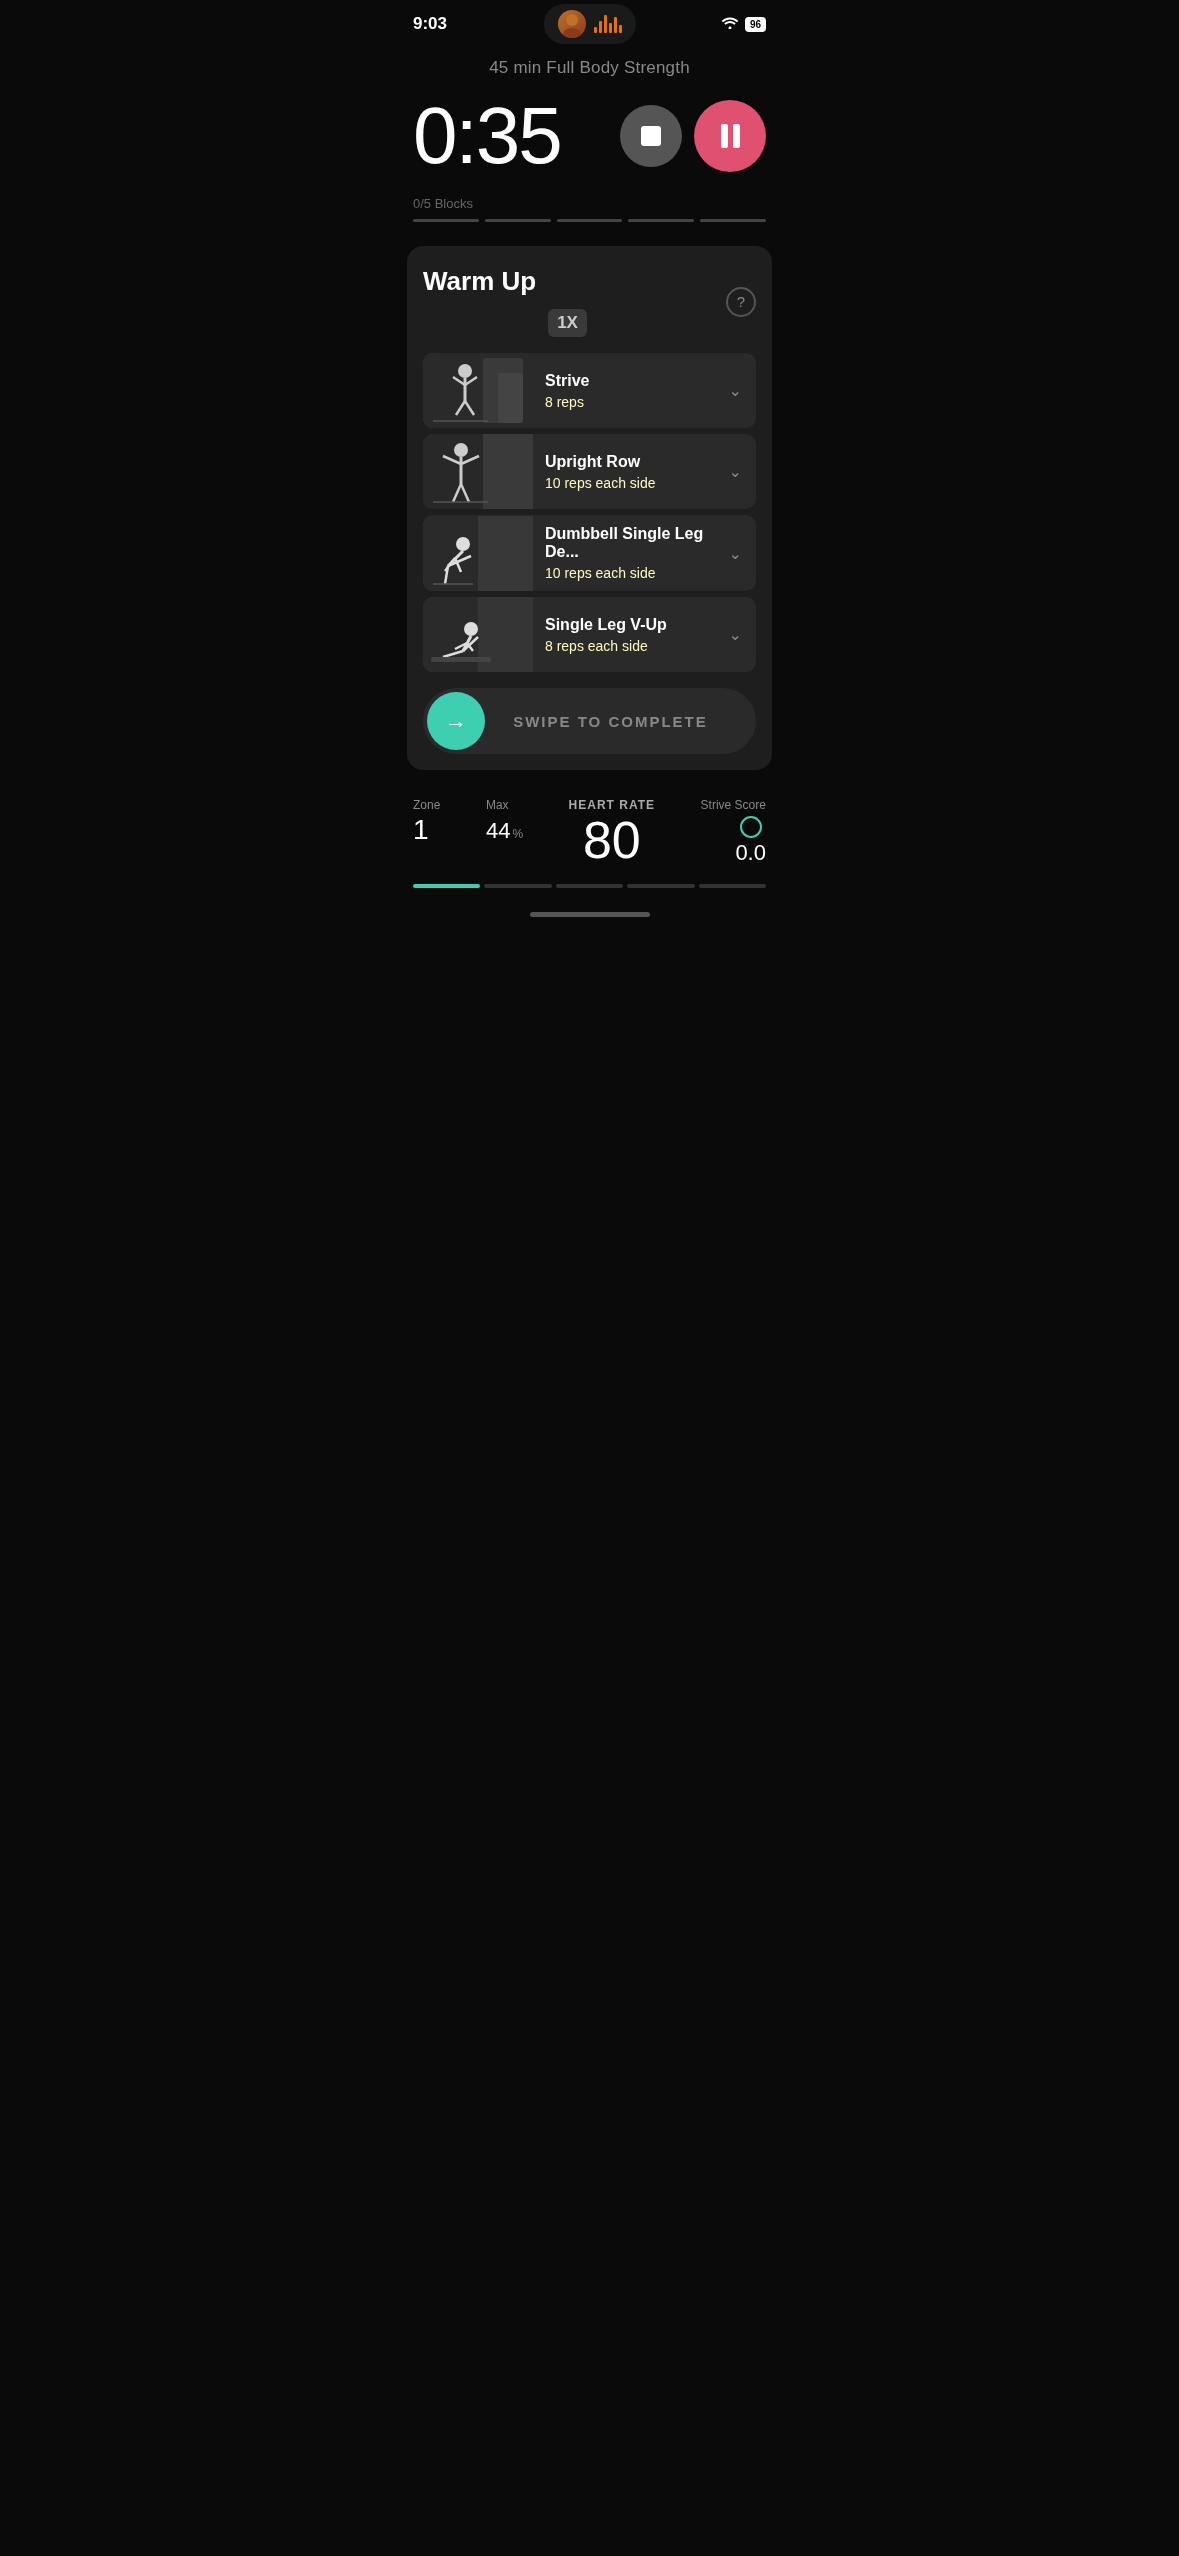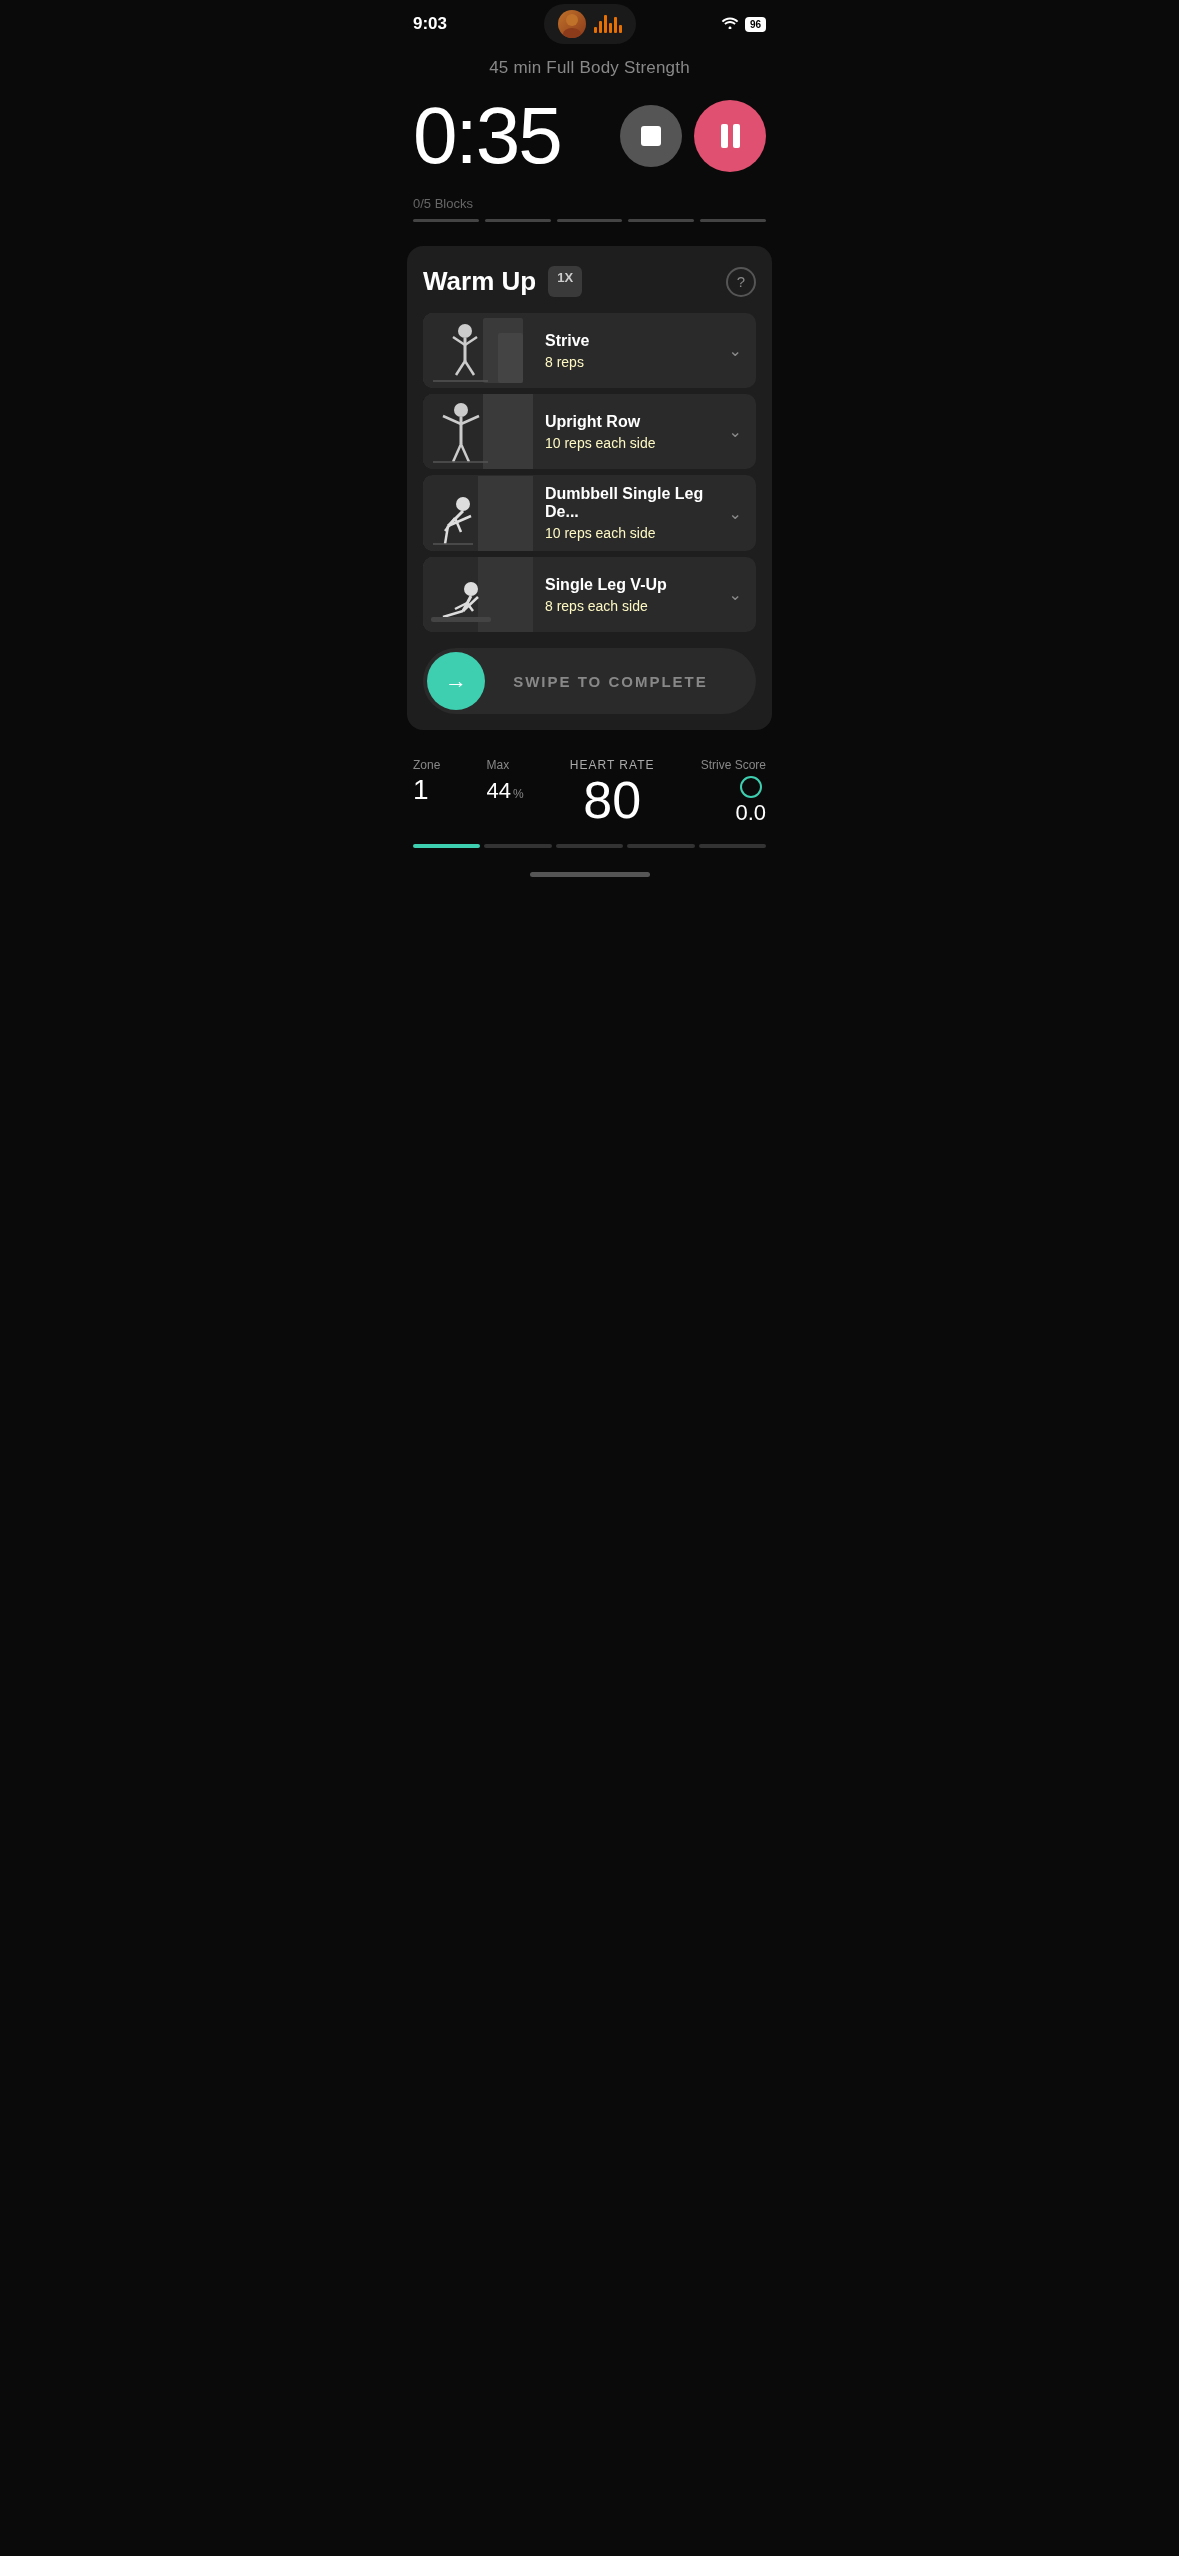--- a/index.html
+++ b/index.html
@@ -208,24 +208,25 @@
 
     .card-title {
       font-size: 26px;
       font-weight: 700;
       color: #fff;
     }
 
     .multiplier-badge {
       background: #3a3a3a;
       color: #ccc;
-      font-size: 13px;
+      font-size: 17px;
       font-weight: 600;
       padding: 4px 9px;
       border-radius: 6px;
+      margin-top: 43px;
     }
 
     .help-icon {
       width: 30px;
       height: 30px;
       border-radius: 50%;
       border: 2px solid #555;
       display: flex;
       align-items: center;
       justify-content: center;
@@ -377,21 +378,21 @@
 
     .hr-center {
       display: flex;
       flex-direction: column;
       align-items: center;
       gap: 2px;
     }
 
     .hr-title {
       font-size: 12px;
-      font-weight: 400;
+      font-weight: 700;
       color: #aaa;
       letter-spacing: 1px;
       text-transform: uppercase;
     }
 
     .hr-value {
       font-size: 52px;
       font-weight: 300;
       color: #fff;
       line-height: 1;

